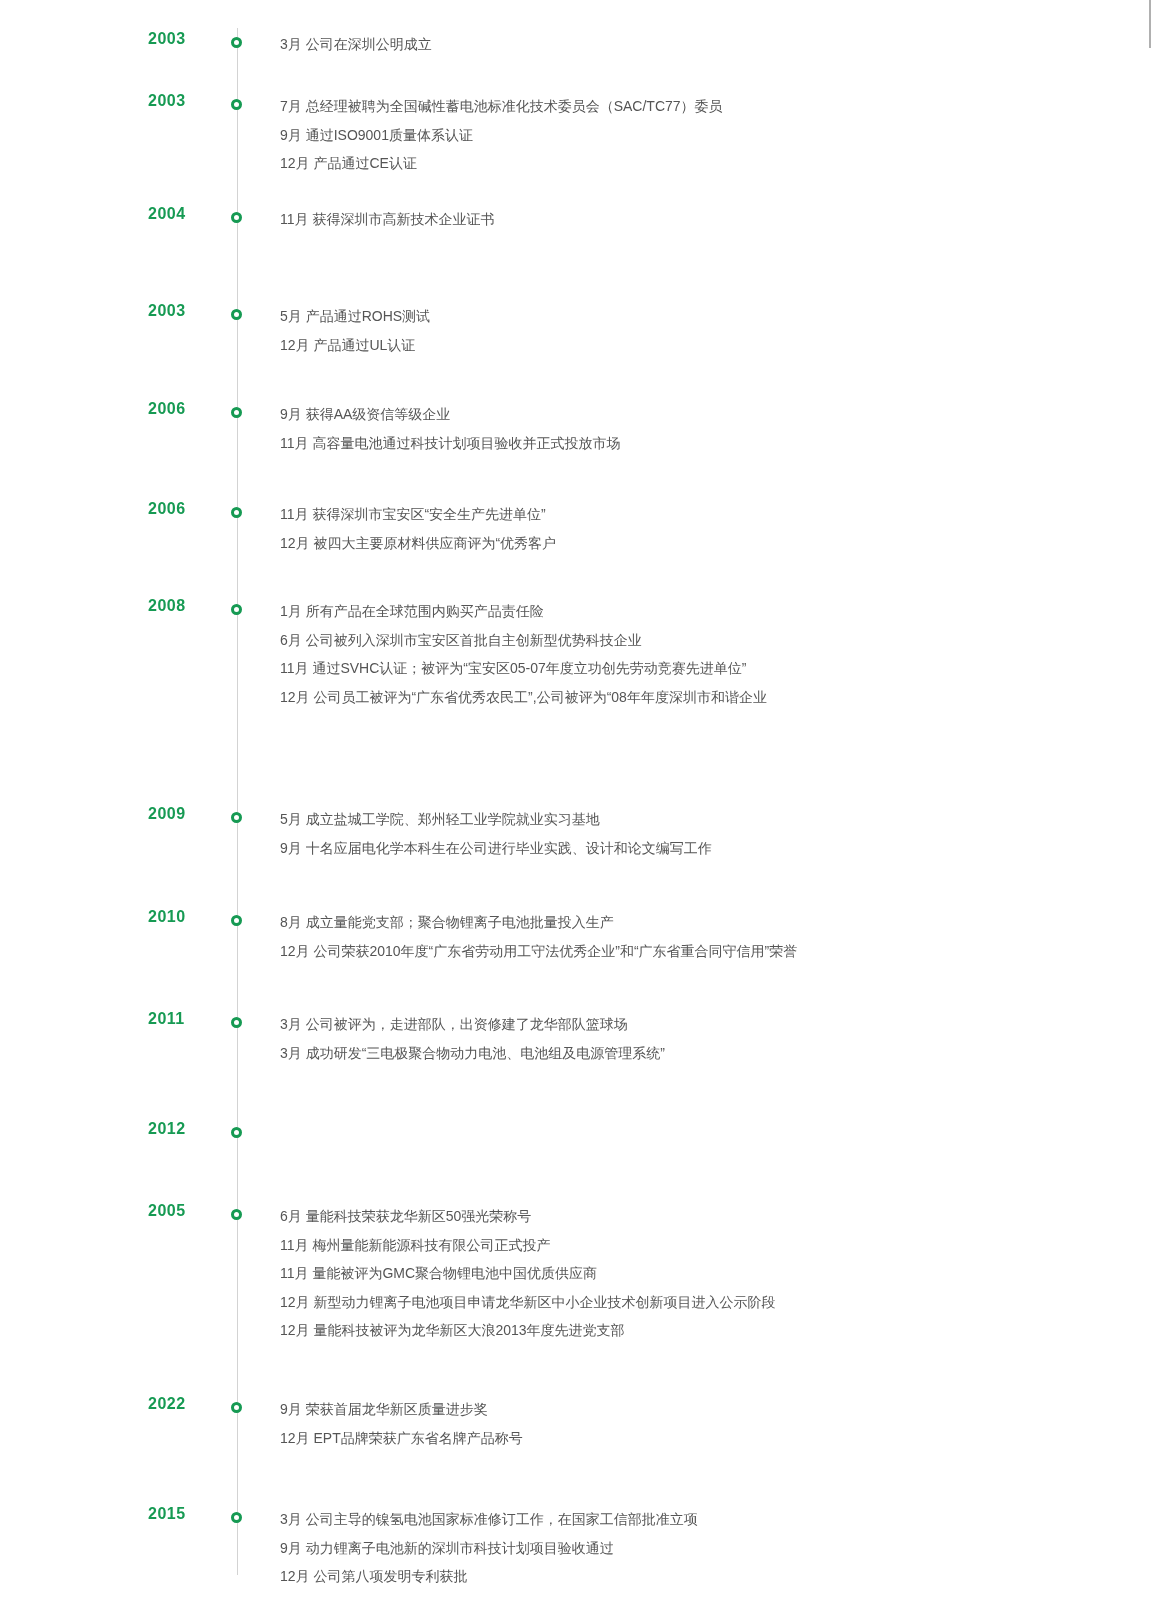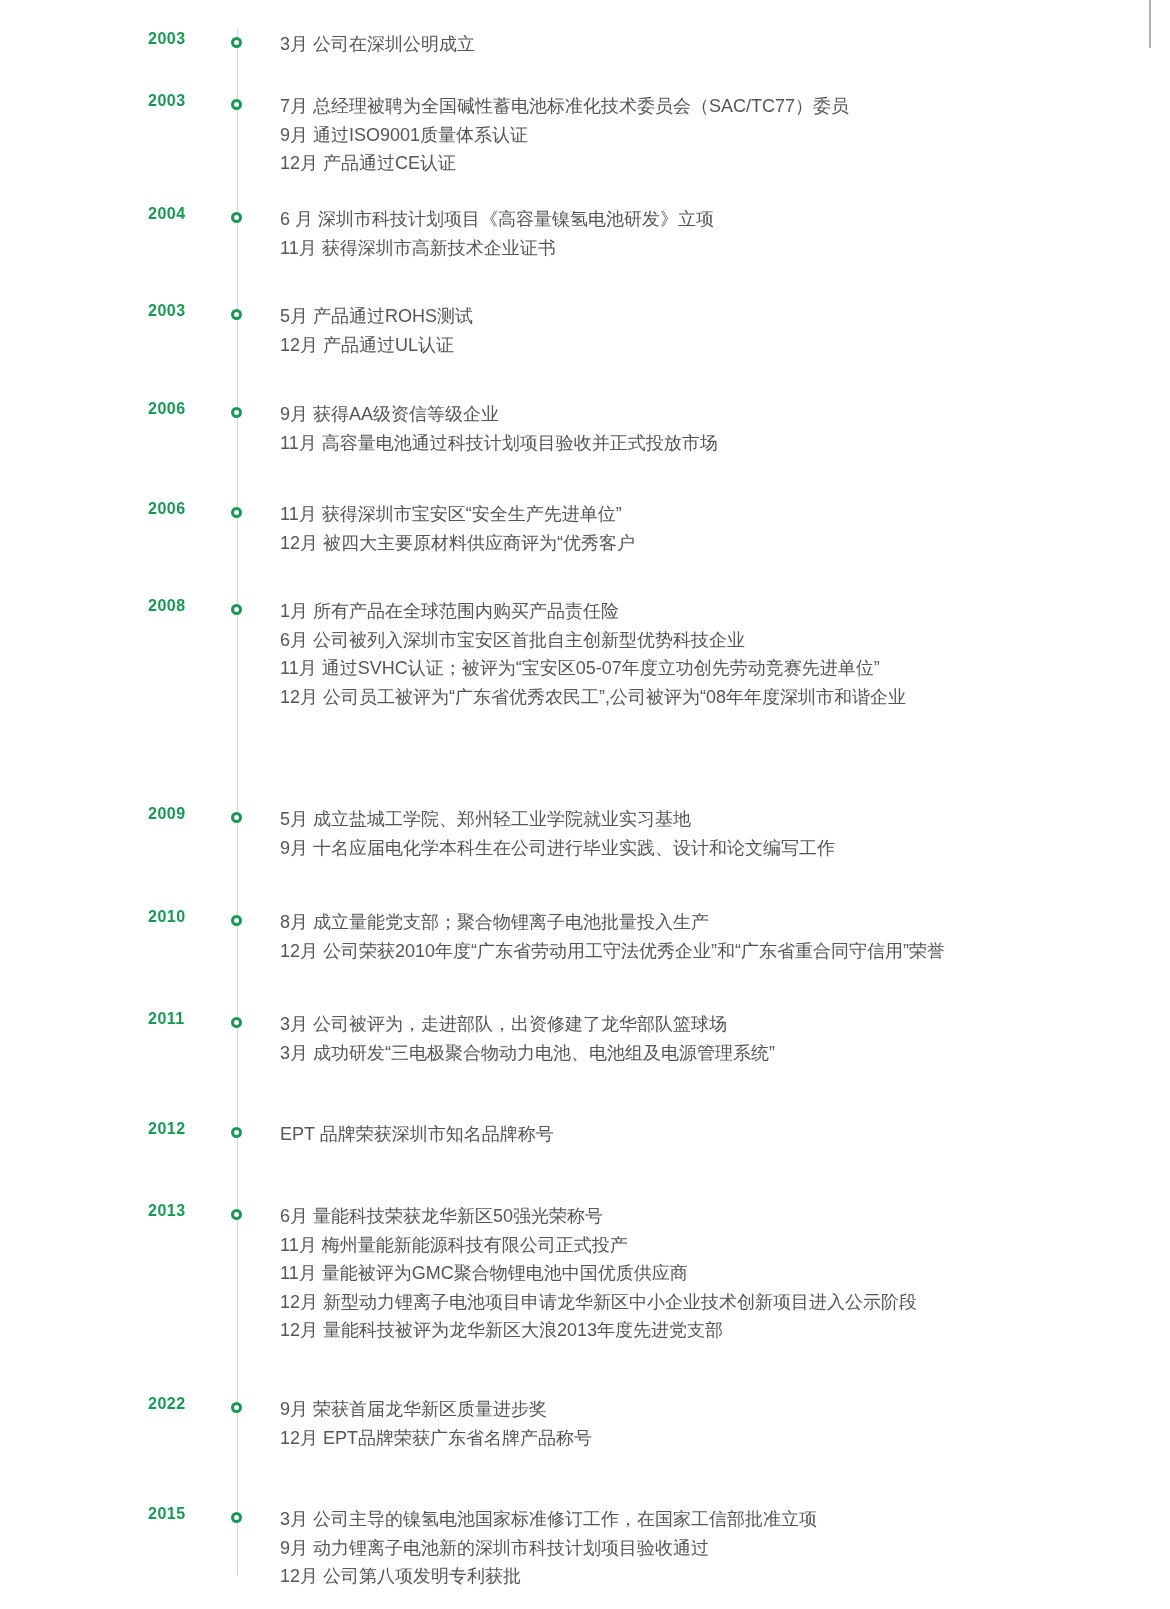--- a/index.html
+++ b/index.html
@@ -55,21 +55,21 @@
   .events{
     position:absolute;
     left:280px;
     top:0;
     margin:0;
     padding:0;
     list-style:none;
   }
   .events li{
     height:28.6px;
-    font-size:18px;
+    font-size:14px;
     line-height:19px;
     color:var(--text-color,#555555);
     white-space:nowrap;
   }
 </style>
 </head>
 <body>
 
 <div class="page">
   <div class="axis-line"></div>
@@ -90,21 +90,20 @@
           <li>7月 总经理被聘为全国碱性蓄电池标准化技术委员会（SAC/TC77）委员</li>
           <li>9月 通过ISO9001质量体系认证</li>
           <li>12月 产品通过CE认证</li>
         </ul>
   </section>
 
   <section class="group" style="top: 210px;">
     <span class="year">2004</span>
     <span class="marker"></span>
     <ul class="events">
-          <li>6 月 深圳市科技计划项目《高容量镍氢电池研发》立项</li>
           <li>11月 获得深圳市高新技术企业证书</li>
         </ul>
   </section>
 
   <section class="group" style="top: 307px;">
     <span class="year">2003</span>
     <span class="marker"></span>
     <ul class="events">
           <li>5月 产品通过ROHS测试</li>
           <li>12月 产品通过UL认证</li>
@@ -164,26 +163,25 @@
     <ul class="events">
           <li>3月 公司被评为，走进部队，出资修建了龙华部队篮球场</li>
           <li>3月 成功研发“三电极聚合物动力电池、电池组及电源管理系统”</li>
         </ul>
   </section>
 
   <section class="group" style="top: 1125px;">
     <span class="year">2012</span>
     <span class="marker"></span>
     <ul class="events">
-          <li>EPT 品牌荣获深圳市知名品牌称号</li>
         </ul>
   </section>
 
   <section class="group" style="top: 1207px;">
-    <span class="year">2013</span>
+    <span class="year">2005</span>
     <span class="marker"></span>
     <ul class="events">
           <li>6月 量能科技荣获龙华新区50强光荣称号</li>
           <li>11月 梅州量能新能源科技有限公司正式投产</li>
           <li>11月 量能被评为GMC聚合物锂电池中国优质供应商</li>
           <li>12月 新型动力锂离子电池项目申请龙华新区中小企业技术创新项目进入公示阶段</li>
           <li>12月 量能科技被评为龙华新区大浪2013年度先进党支部</li>
         </ul>
   </section>
 

